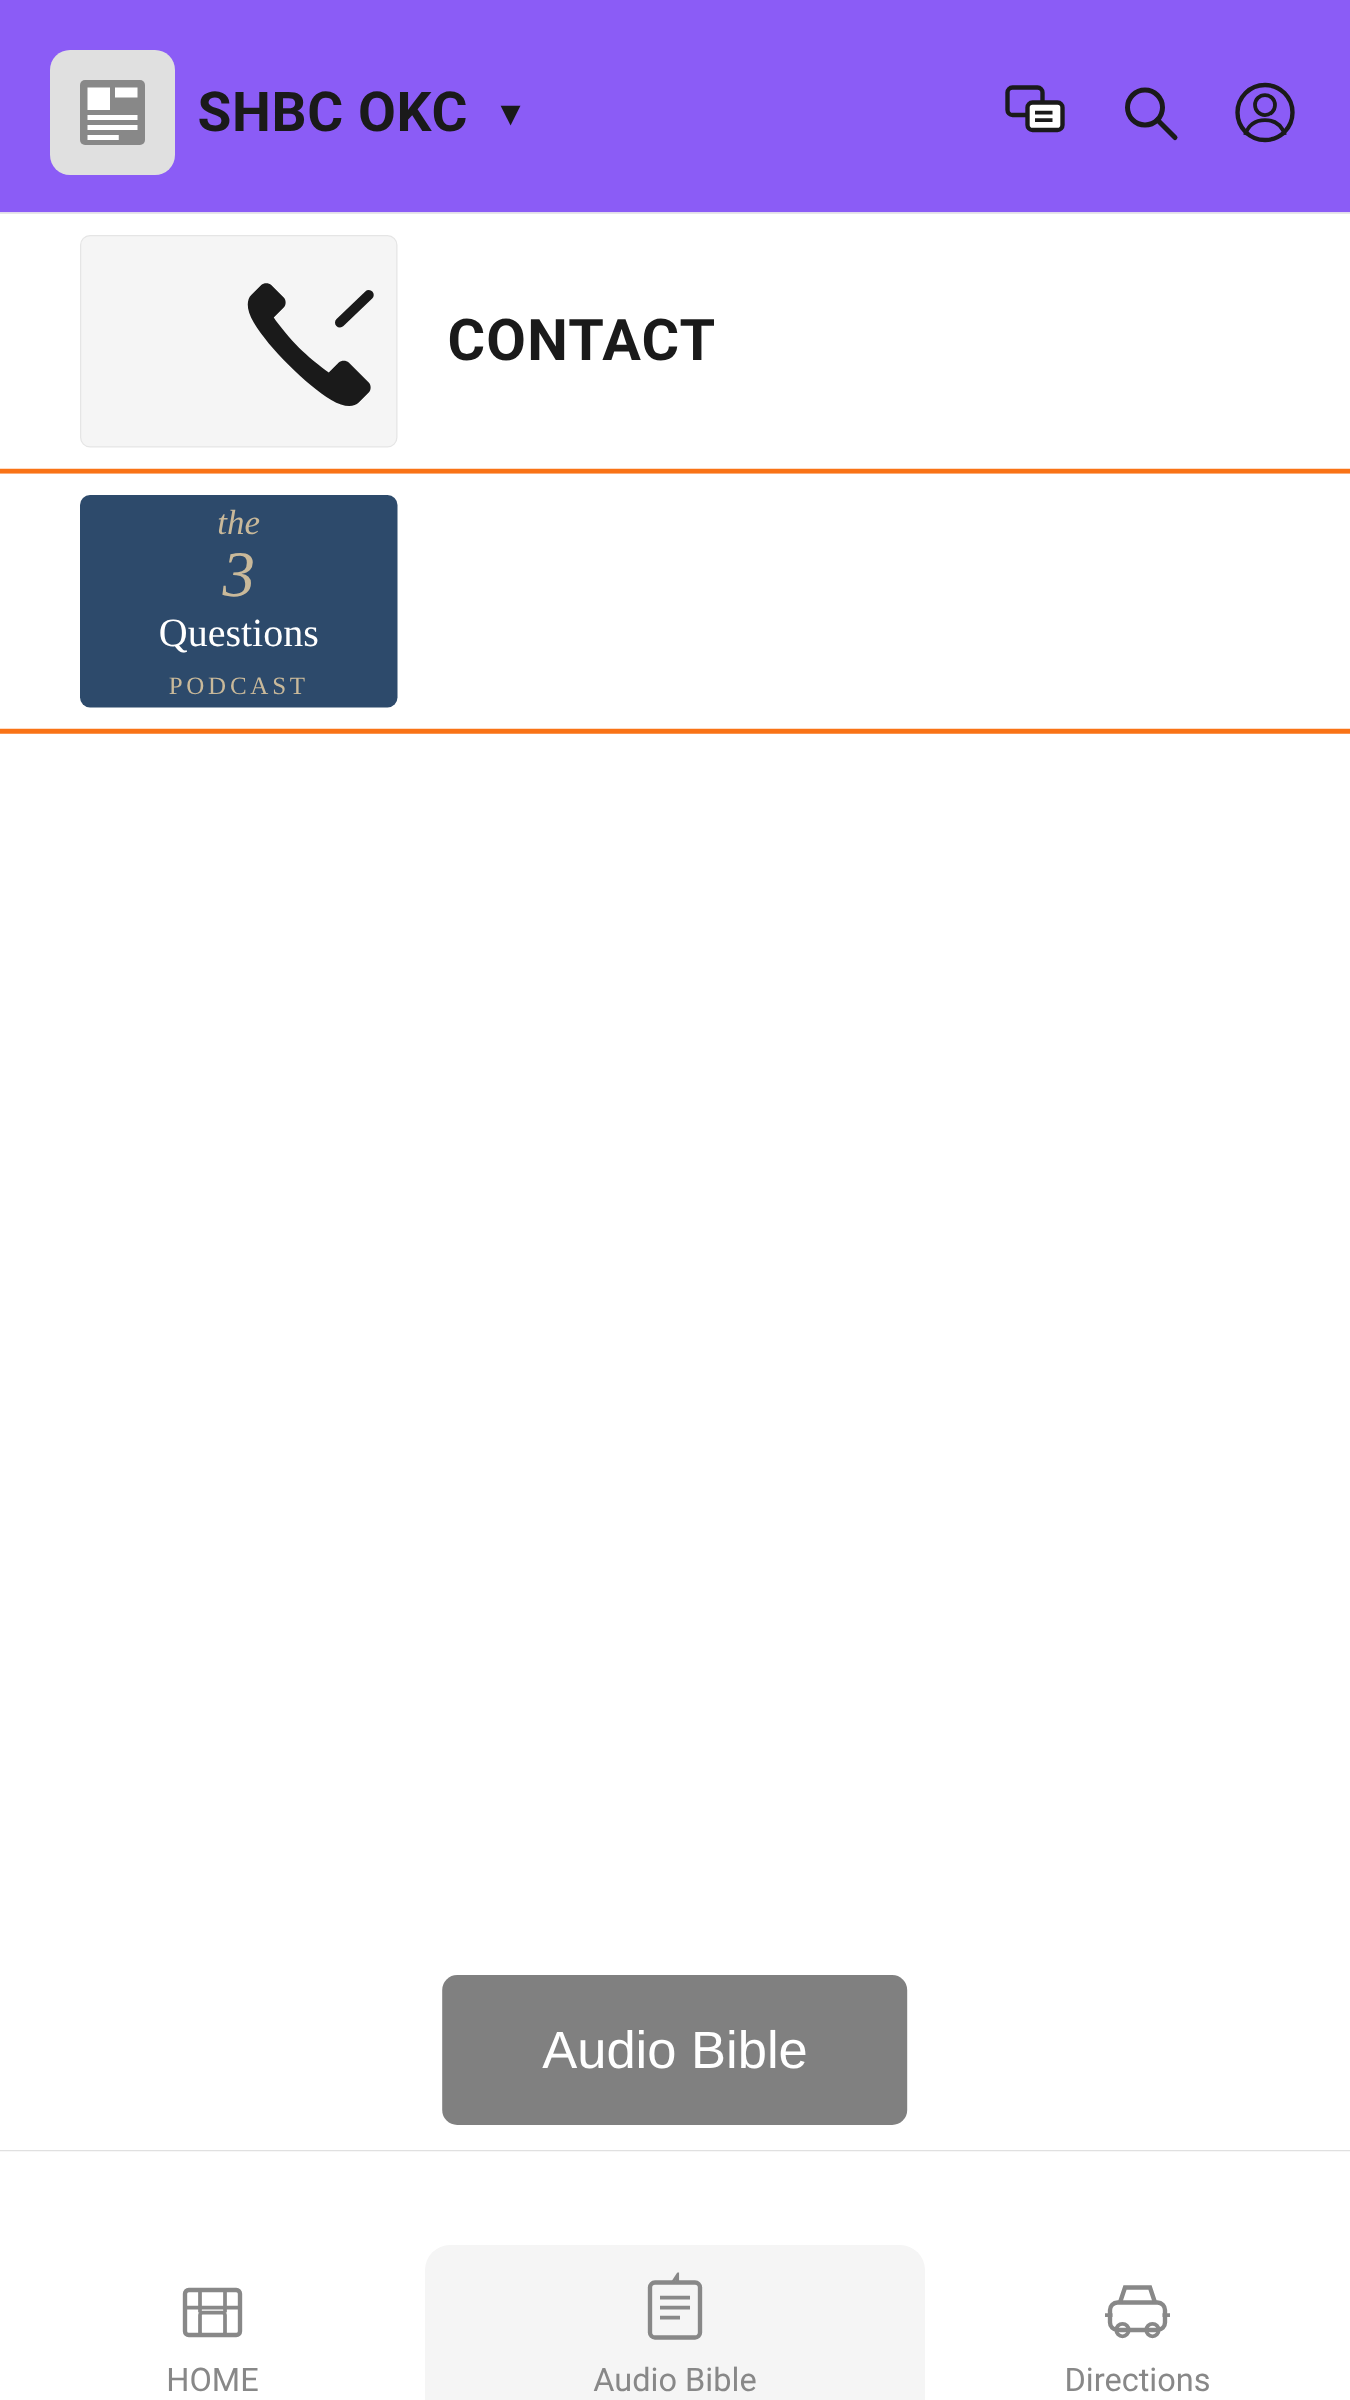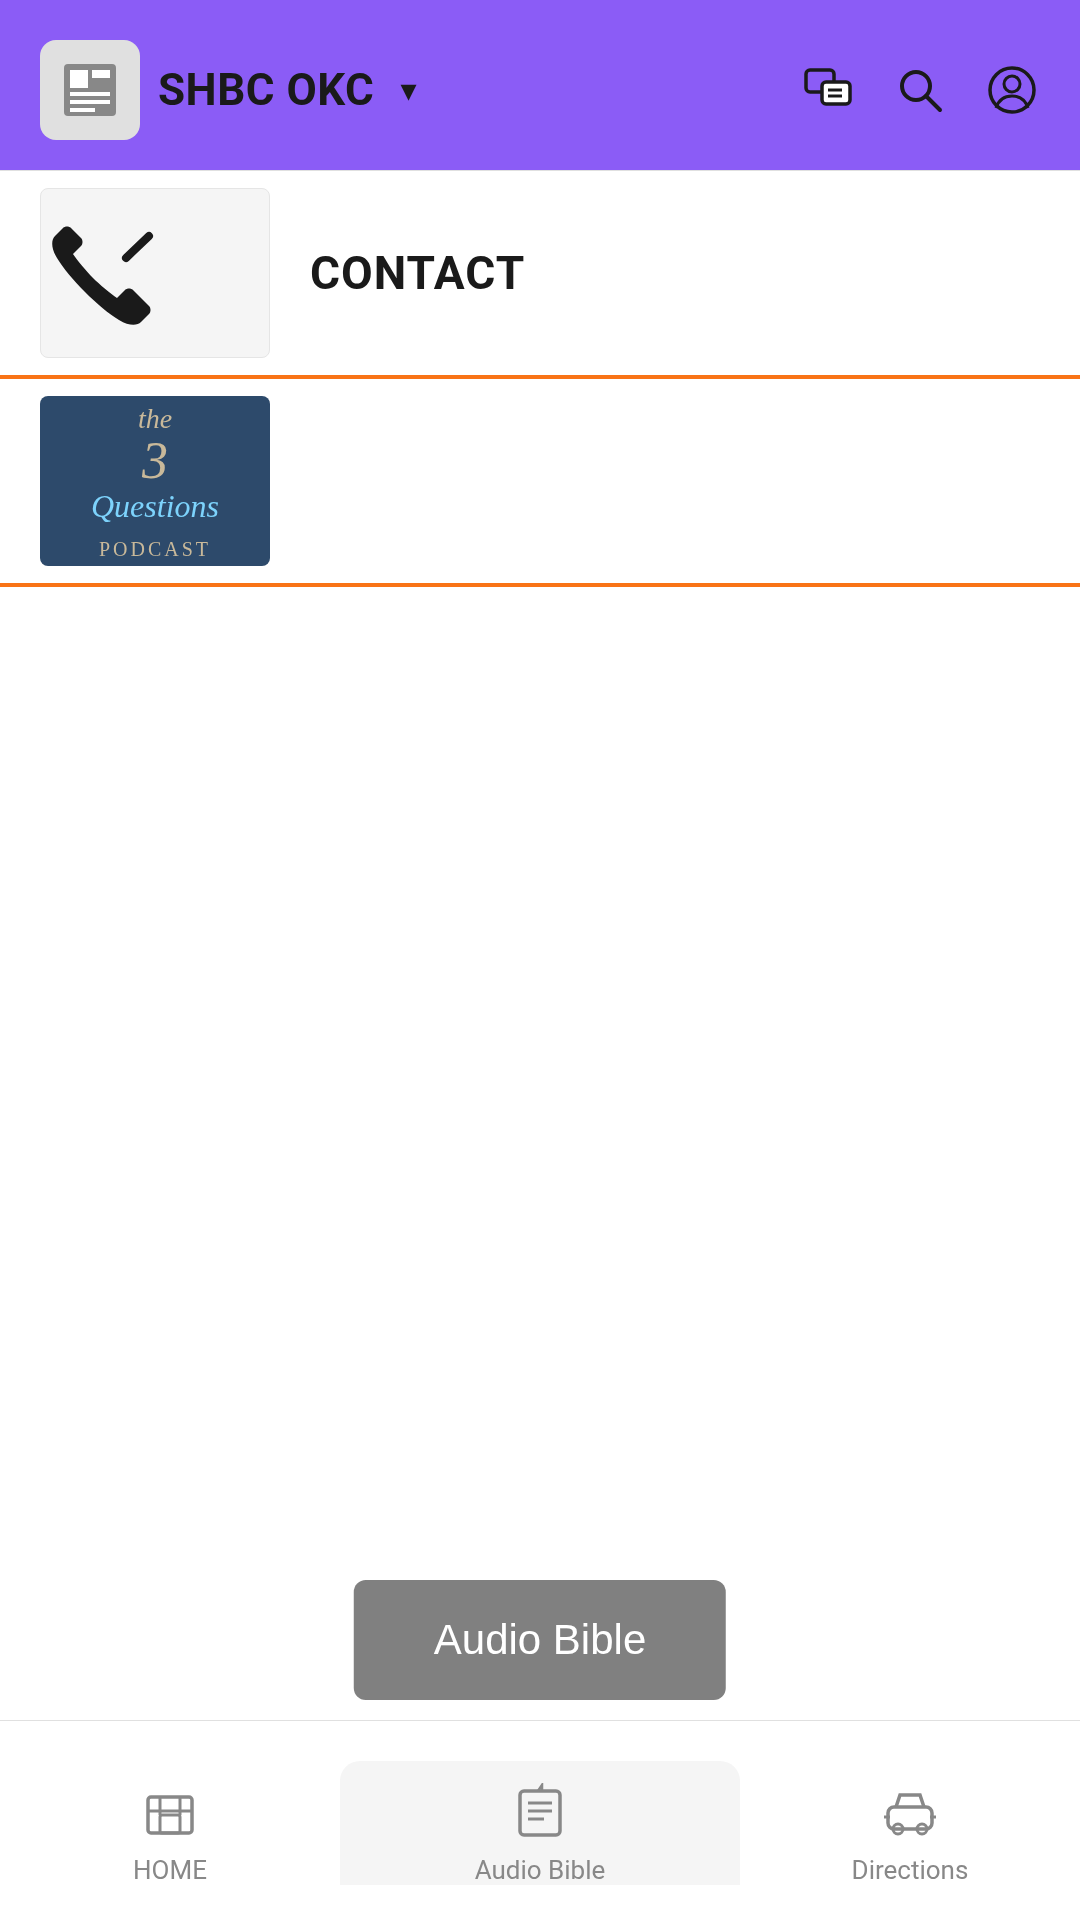--- a/index.html
+++ b/index.html
@@ -93,29 +93,30 @@
       border-bottom: 4px solid #f97316;
       cursor: pointer;
       background: #ffffff;
     }
 
     .list-item:first-child {
       border-top: 1px solid #e0e0e0;
     }
 
     .item-thumbnail {
-      width: 230px;
+      width: 254px;
       height: 170px;
       border-radius: 8px;
       overflow: hidden;
       flex-shrink: 0;
       margin-right: 40px;
       display: flex;
       align-items: center;
-      justify-content: flex-start;
+      justify-content: flex-end;
+      margin-left: 24px;
     }
 
     .contact-thumbnail {
       background: #f5f5f5;
       border: 1px solid #e5e5e5;
     }
 
     .podcast-thumbnail {
       background: #2d4a6b;
     }
@@ -156,23 +157,22 @@
     .podcast-3 {
       font-size: 52px;
       color: #c9b99a;
       font-family: Georgia, serif;
       font-style: italic;
       line-height: 1;
     }
 
     .podcast-questions {
       font-size: 32px;
-      color: #7dd3fc;
+      color: #ffffff;
       font-family: Georgia, serif;
-      font-style: italic;
       line-height: 1.2;
     }
 
     .podcast-divider {
       width: 80%;
       height: 1px;
       background: #c9b99a;
       margin: 6px 0;
     }
 
@@ -205,21 +205,21 @@
     
     .bottom-nav {
       position: absolute;
       bottom: 0;
       left: 0;
       right: 0;
       height: 200px;
       background: #ffffff;
       border-top: 1px solid #e0e0e0;
       display: flex;
-      align-items: center;
+      align-items: flex-end;
       padding-top: 24px;
     }
 
     .nav-item {
       flex: 1;
       display: flex;
       flex-direction: column;
       align-items: center;
       gap: 10px;
       cursor: pointer;

